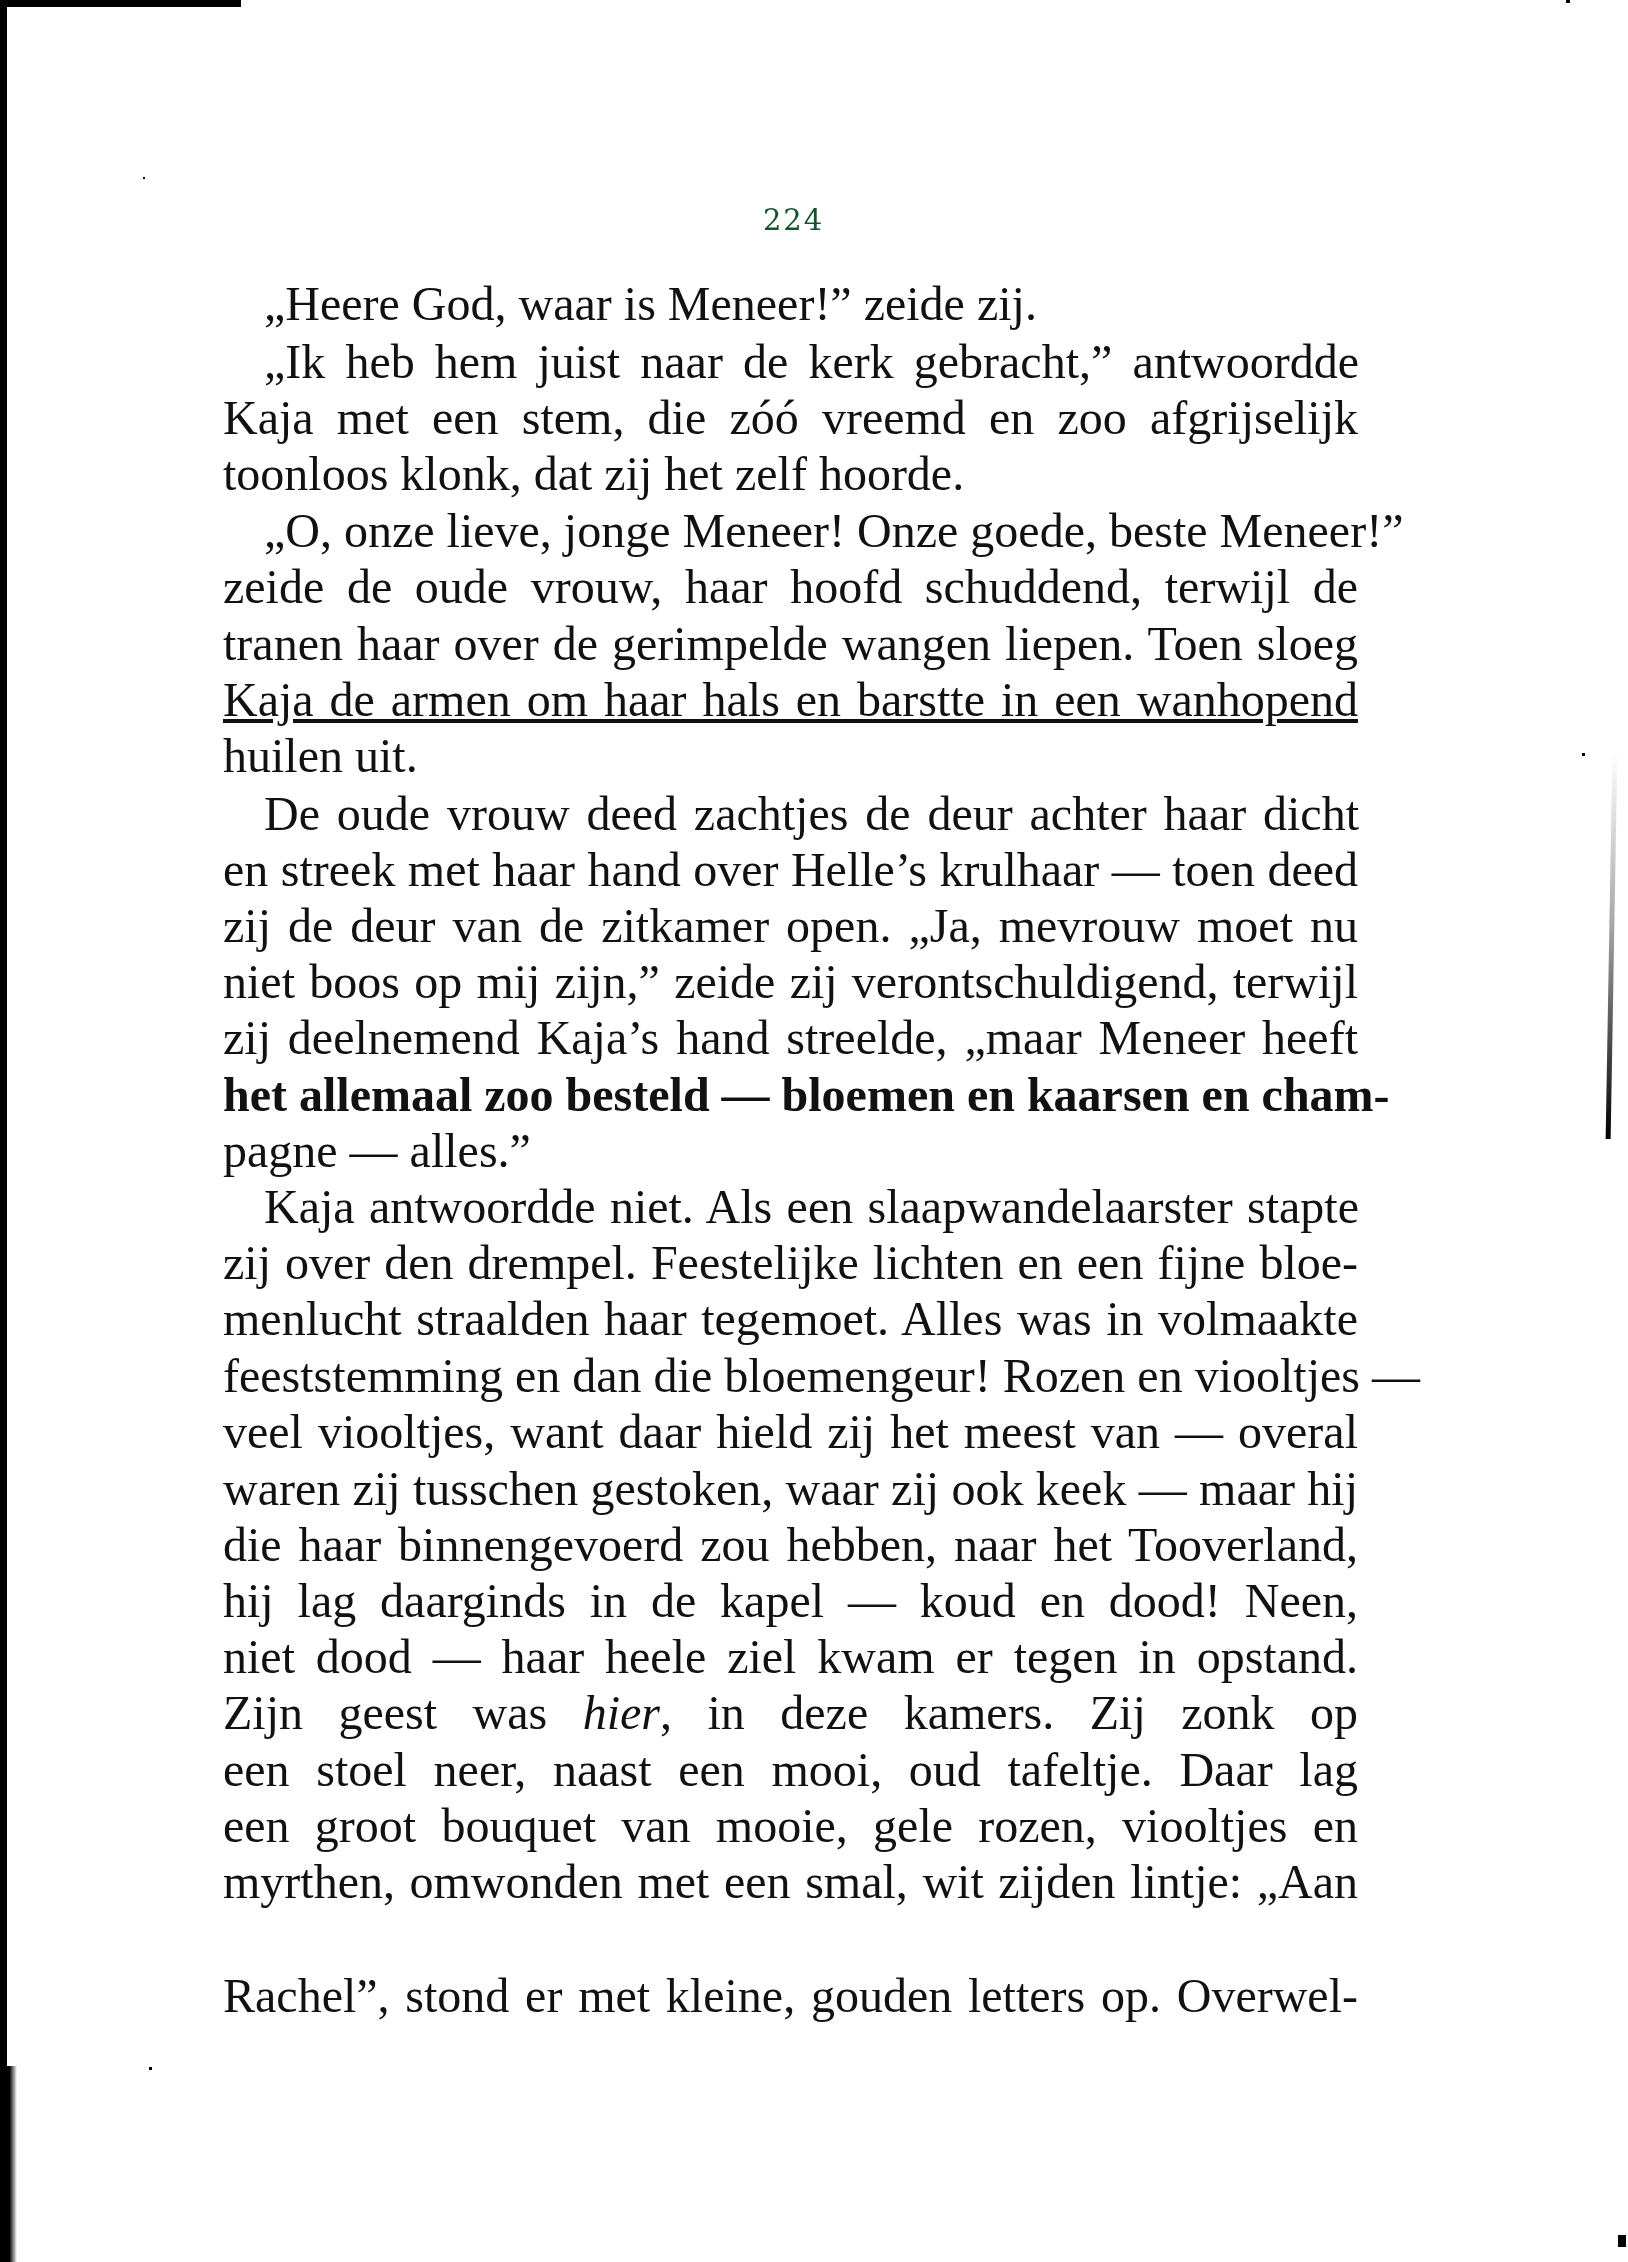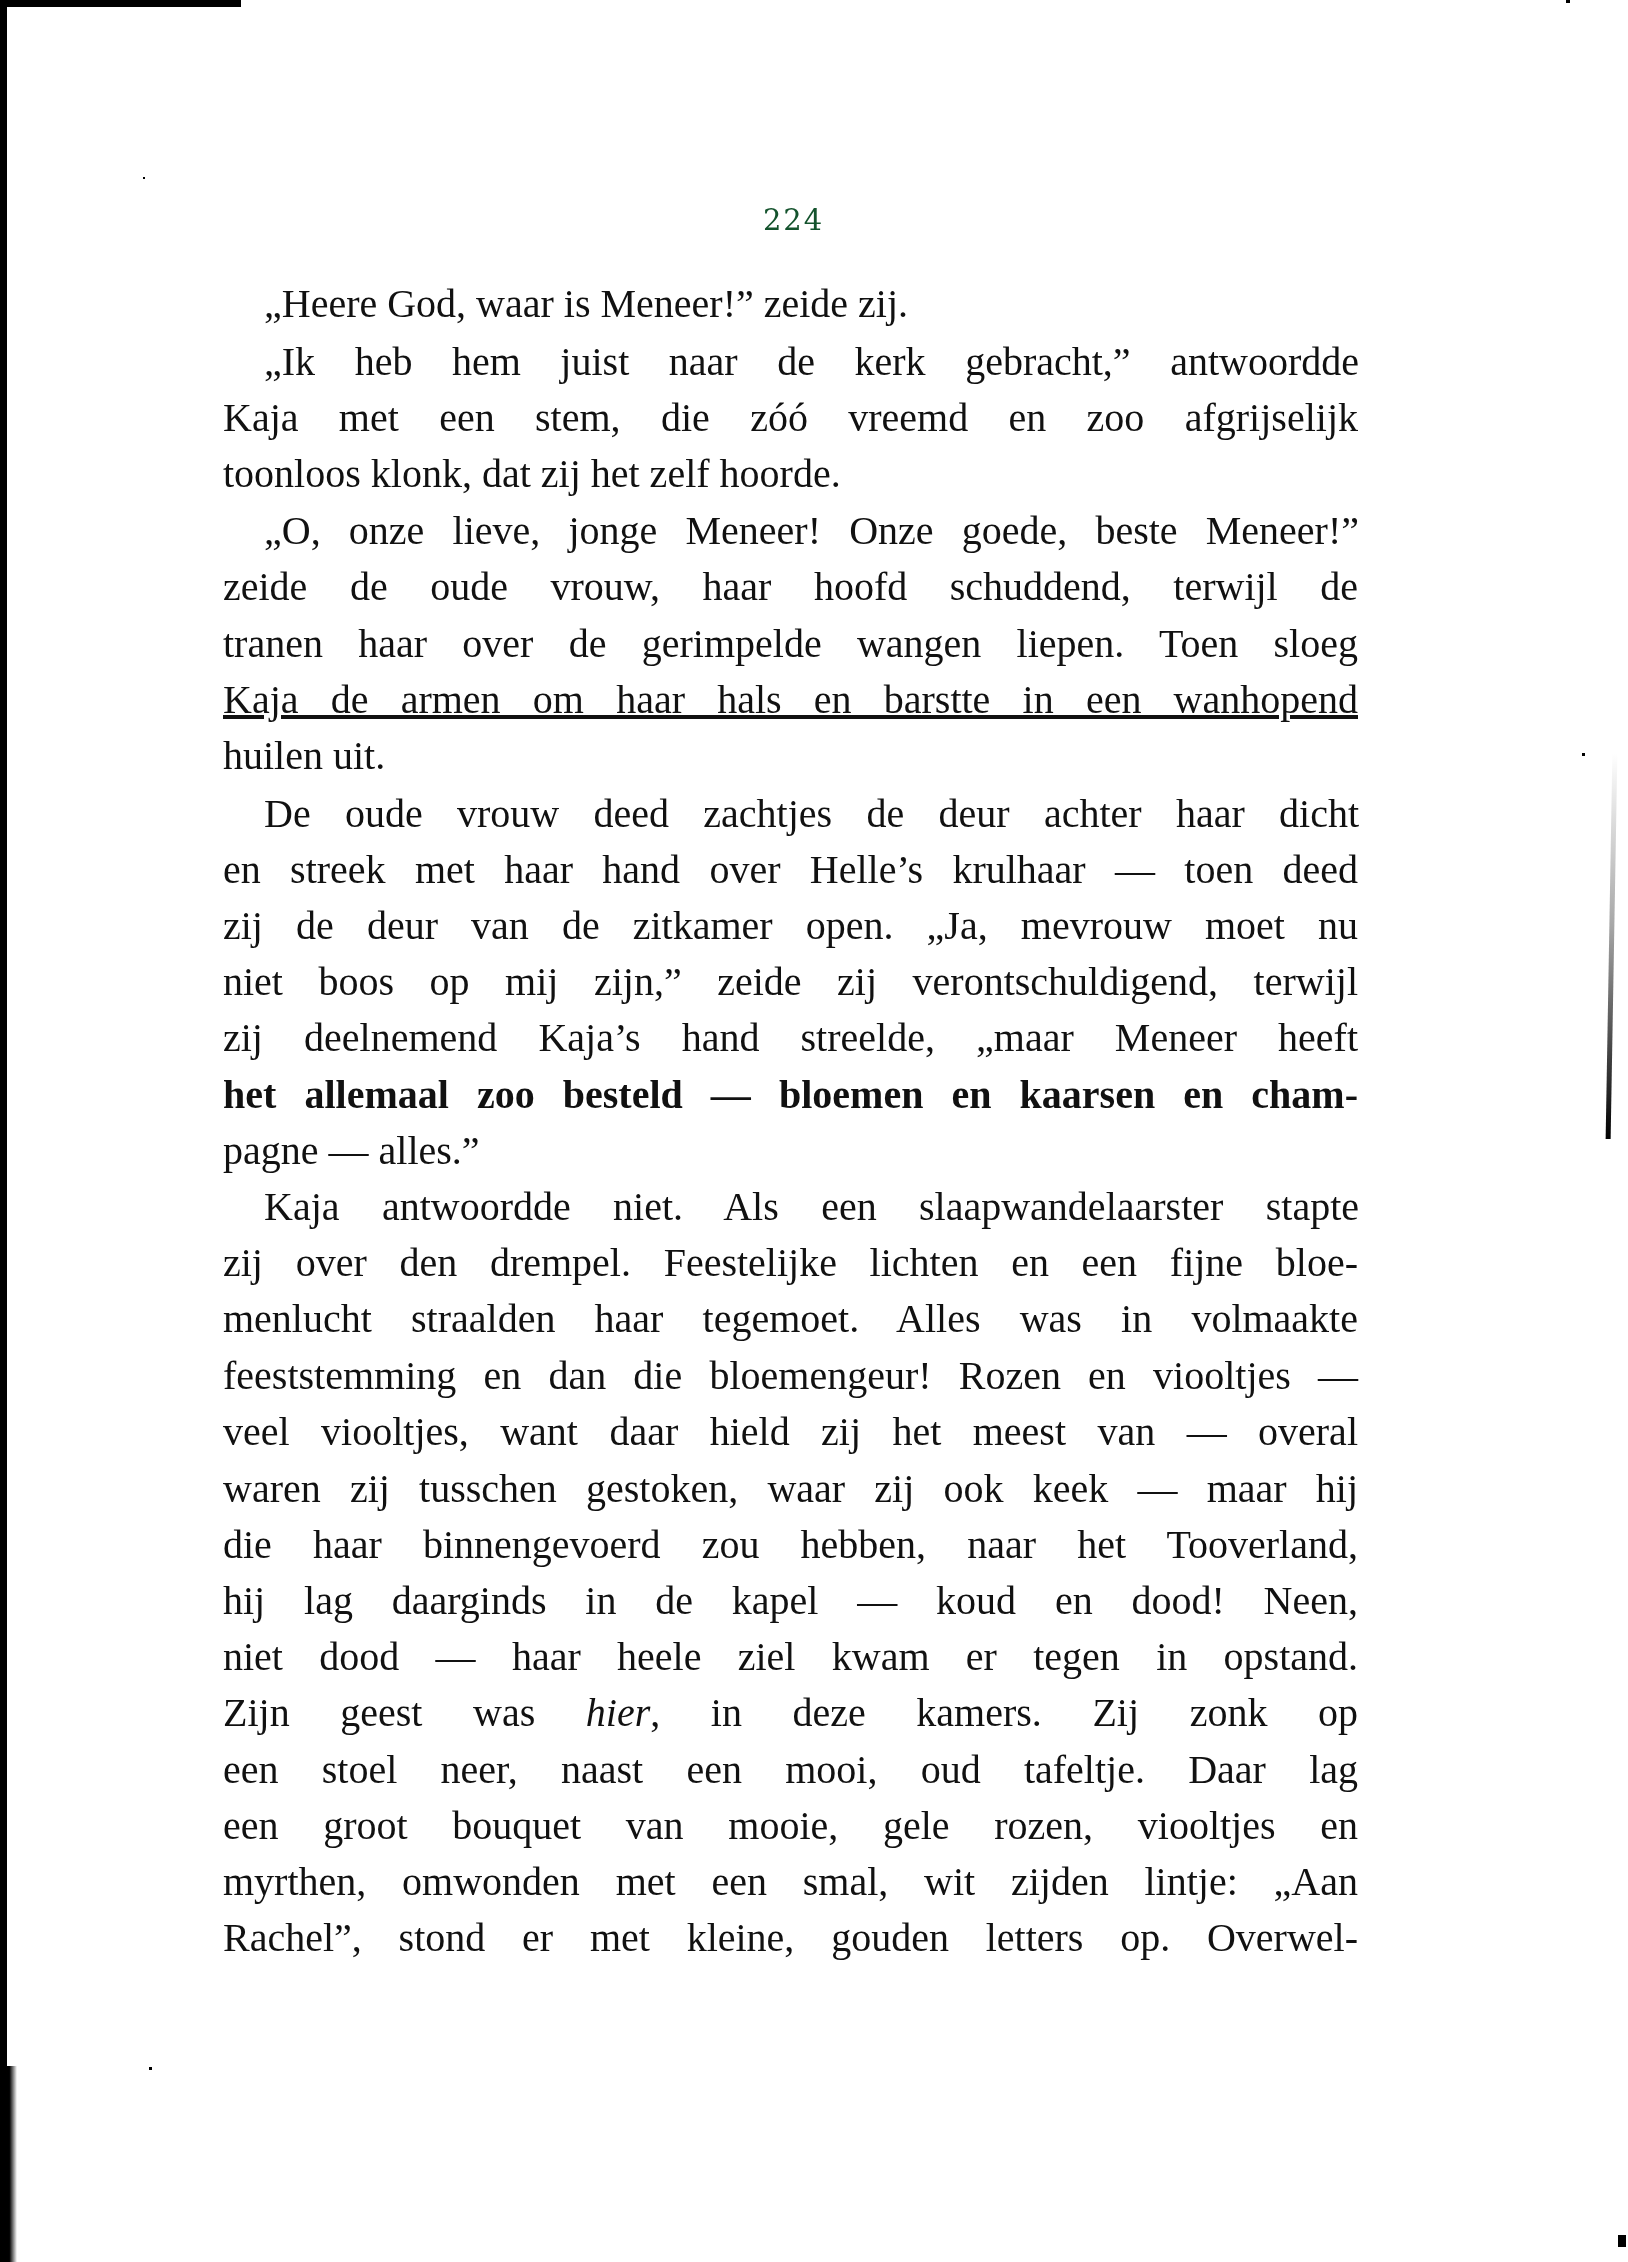--- a/index.html
+++ b/index.html
@@ -8,21 +8,21 @@
   .edge-left { position: absolute; left: 0; top: 3.9px; width: 6.8px; height: 2258px; background: #000; }
   .edge-left-bottom { position: absolute; left: 0; top: 2066px; width: 17.4px; height: 196px;
      background: linear-gradient(to right, #000 0%, #000 55%, rgba(0,0,0,0) 100%); }
   .edge-top { position: absolute; left: 0; top: 0; width: 241px; height: 6.8px; background: #000; }
   .edge-right { position: absolute; left: 1609px; top: 753px; width: 4.8px; height: 386px;
      background: linear-gradient(to bottom, rgba(0,0,0,0) 0%, rgba(0,0,0,0.35) 45%, #000 100%); transform: skewX(-1deg); }
   .speck { position: absolute; background: #000; }
   .page-number { position: absolute; left: 763px; top: 203px; font-family: "DejaVu Serif", serif;
      font-size: 29px; letter-spacing: 1.9px; color: #14532d; }
   .line { position: absolute; left: 223px; width: 1135px; font-family: "Liberation Serif", serif;
-     font-size: 40px; line-height: 48px; color: #111; text-align: justify; text-align-last: justify;
+     font-size: 48px; line-height: 48px; color: #111; text-align: justify; text-align-last: justify;
      white-space: nowrap; }
   .line.indent { left: 264px; width: 1095px; }
   .line.last { text-align-last: left; }
   .line .it { font-style: italic; }
 </style>
 </head>
 <body>
 
 <div class="page">
   <div class="edge-top"></div>
@@ -60,16 +60,16 @@
       <div class="line" style="top: 1352px;">feeststemming en dan die bloemengeur! Rozen en viooltjes —</div>
       <div class="line" style="top: 1408px;">veel viooltjes, want daar hield zij het meest van — overal</div>
       <div class="line" style="top: 1465px;">waren zij tusschen gestoken, waar zij ook keek — maar hij</div>
       <div class="line" style="top: 1521px;">die haar binnengevoerd zou hebben, naar het Tooverland,</div>
       <div class="line" style="top: 1577px;">hij lag daarginds in de kapel — koud en dood! Neen,</div>
       <div class="line" style="top: 1633px;">niet dood — haar heele ziel kwam er tegen in opstand.</div>
       <div class="line" style="top: 1689px;"><span>Zijn geest was </span><span class="it">hier</span><span>, in deze kamers. Zij zonk op</span></div>
       <div class="line" style="top: 1746px;">een stoel neer, naast een mooi, oud tafeltje. Daar lag</div>
       <div class="line" style="top: 1802px;">een groot bouquet van mooie, gele rozen, viooltjes en</div>
       <div class="line" style="top: 1858px;">myrthen, omwonden met een smal, wit zijden lintje: „Aan</div>
-      <div class="line" style="top: 1914px;">Rachel”, stond er met kleine, gouden letters op. Overwel-</div>
+      <div class="line" style="top: 1972px;">Rachel”, stond er met kleine, gouden letters op. Overwel-</div>
     </div>
 </div>
 
 
 </body></html>

